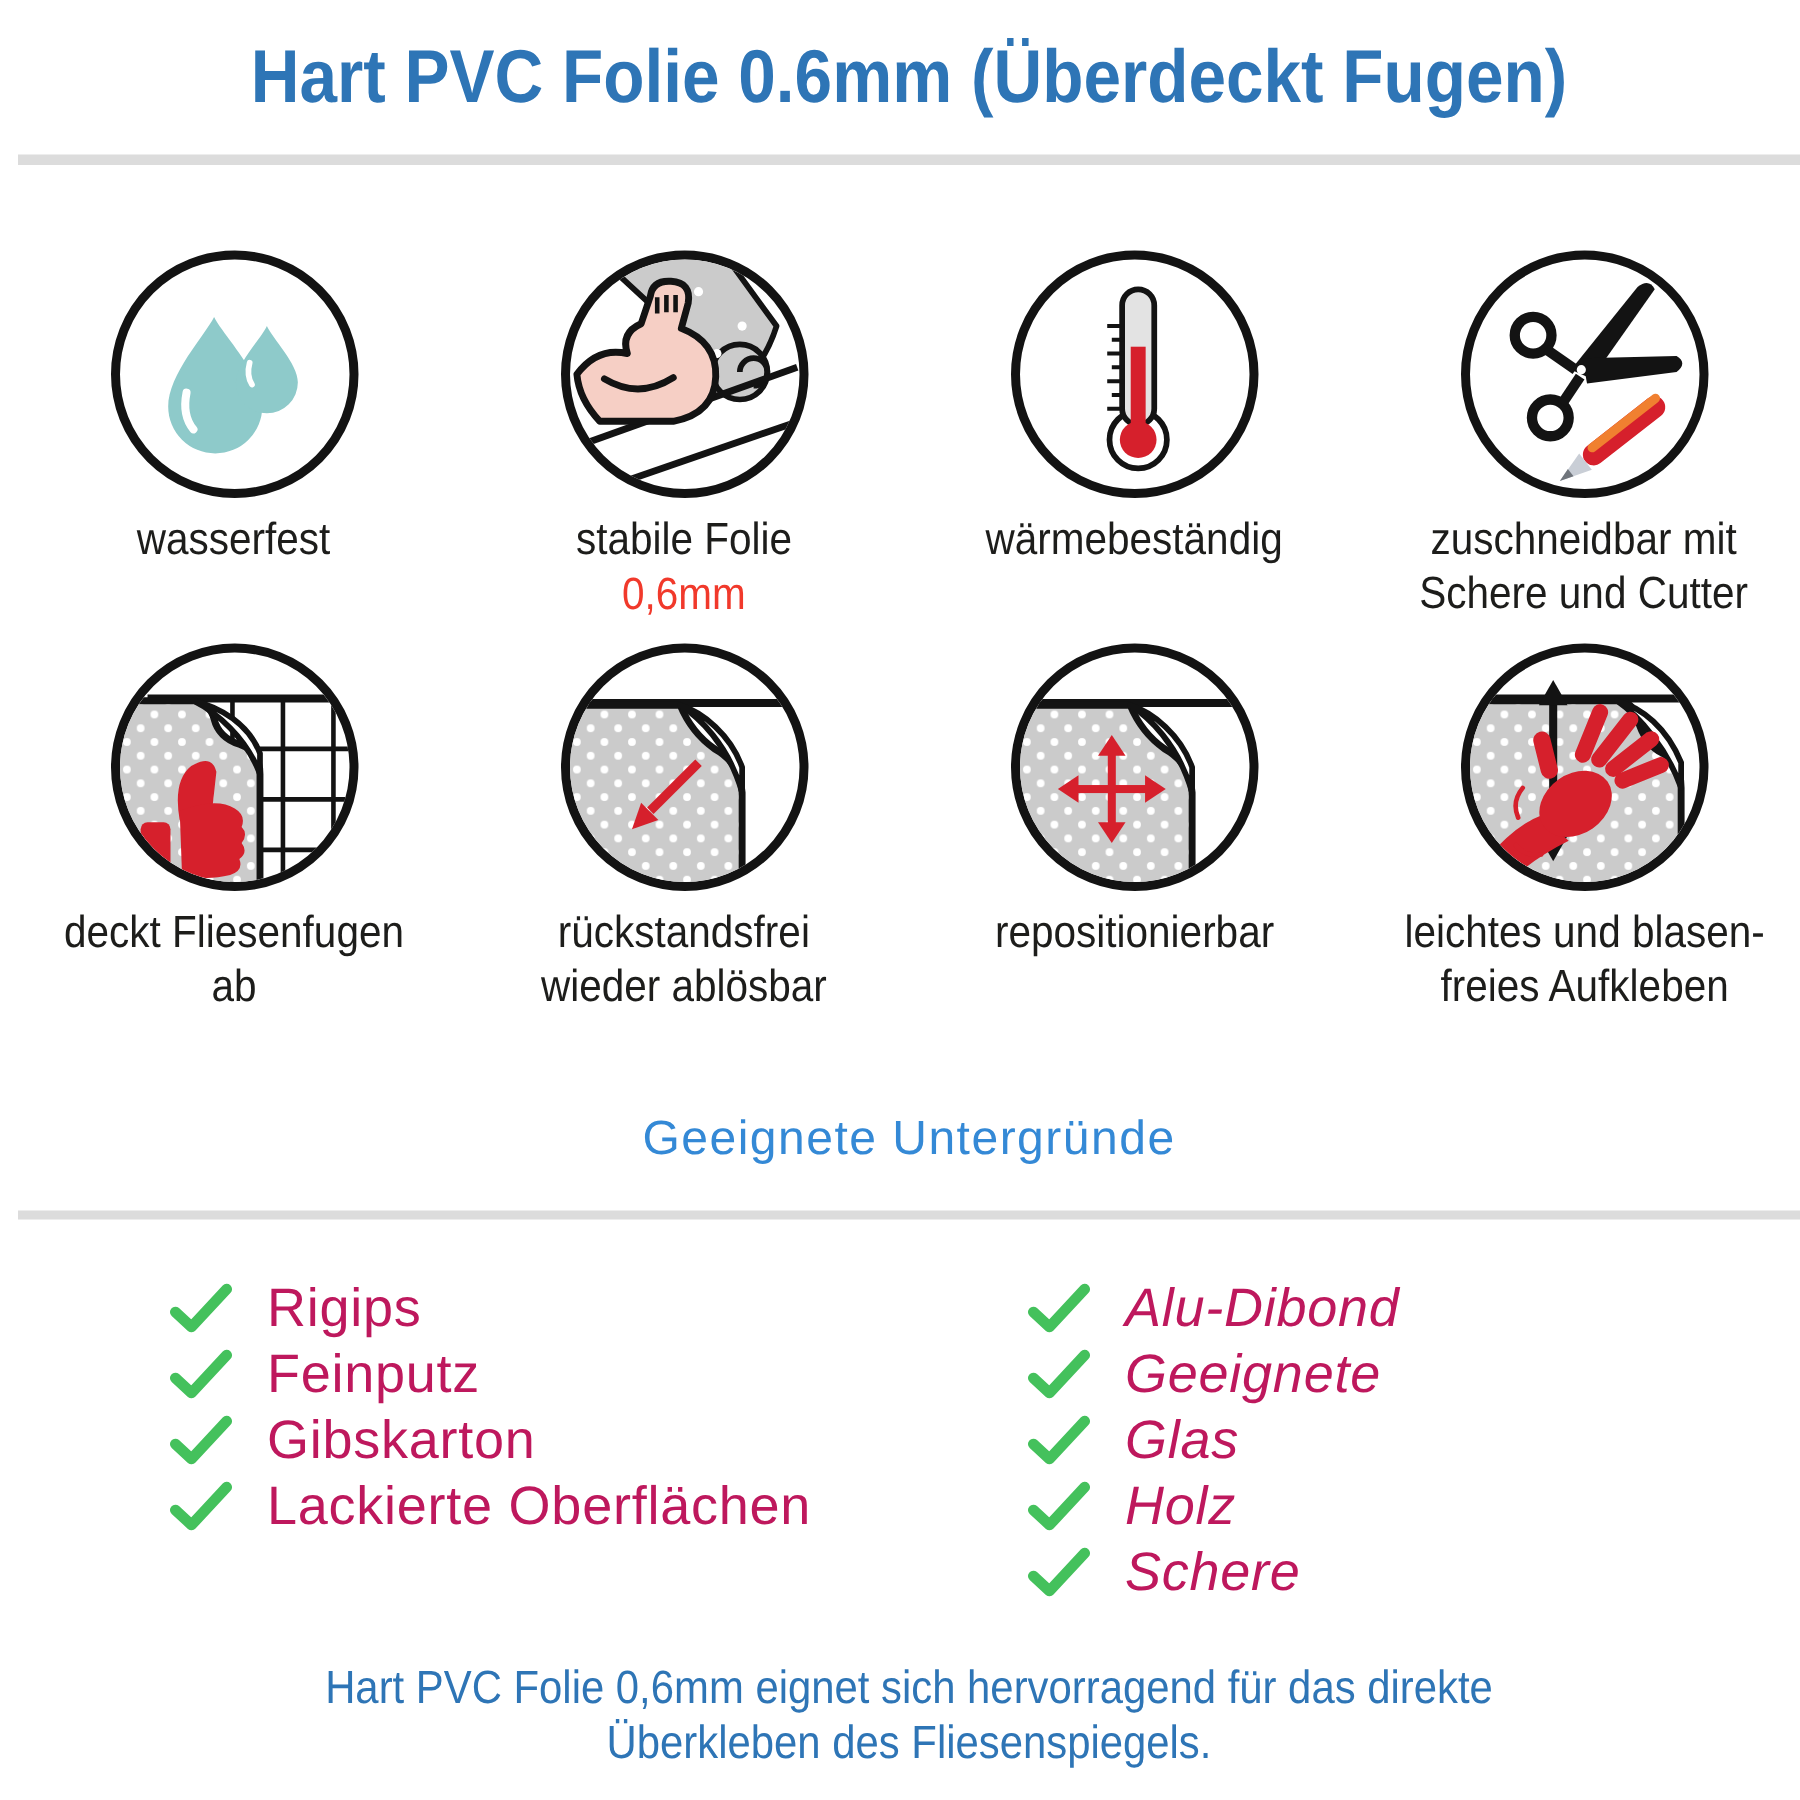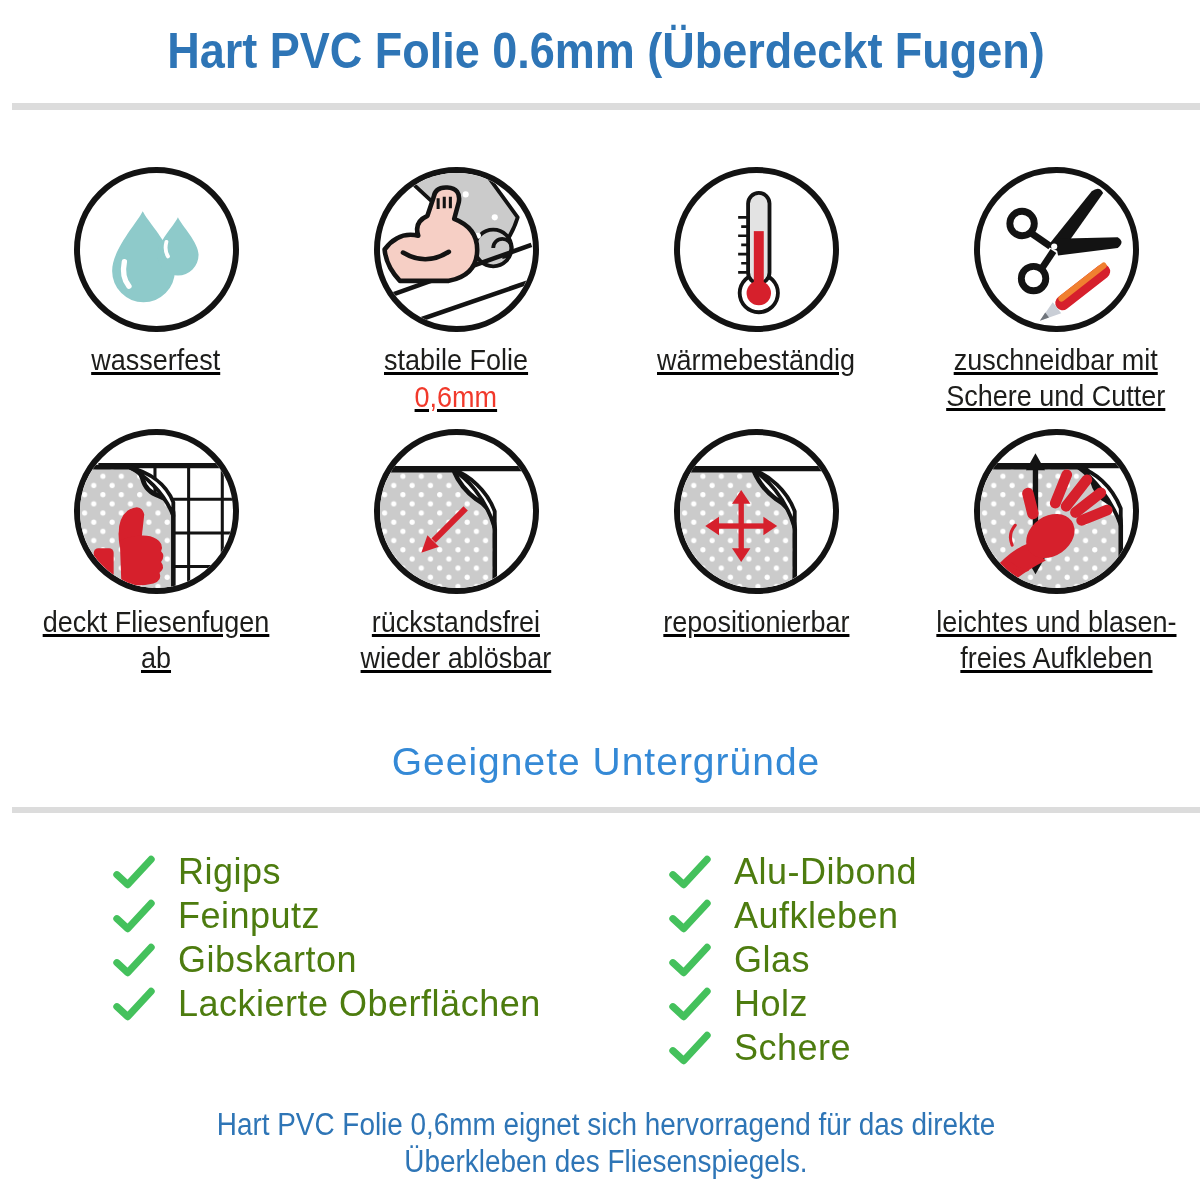--- a/index.html
+++ b/index.html
@@ -9,41 +9,41 @@
 
   .condensed{transform:scaleX(.9);transform-origin:50% 50%;}
 
   .title{position:absolute;top:22px;left:0;width:100%;text-align:center;
          font-size:50px;font-weight:bold;color:var(--title-blue);}
 
   .hbar{position:absolute;left:0;width:100%;background:var(--divider-gray);}
   .hbar-top{top:103px;height:7px;}
   .hbar-mid{top:807px;height:6px;}
 
-  .icon-row{position:absolute;left:0;width:100%;display:flex;justify-content:space-between;gap:12px;text-decoration:underline;}
+  .icon-row{position:absolute;left:0;width:100%;display:flex;justify-content:space-between;gap:12px;}
   .row1{top:167px;}
   .row2{top:429px;}
   .feature{width:290px;display:flex;flex-direction:column;align-items:center;}
   .circle{width:165px;height:165px;box-sizing:border-box;border:6px solid #131313;
           border-radius:50%;overflow:hidden;position:relative;background:#fff;}
   .circle svg{display:block;width:100%;height:100%;}
   .label{margin-top:10px;font-size:30px;line-height:36px;color:#1d1d1b;
          text-align:center;white-space:pre-line;}
   .sub{margin-top:2px;font-size:30px;color:var(--bright-red);text-align:center;}
 
   .heading{position:absolute;top:740px;left:0;width:100%;text-align:center;
-           font-size:39px;letter-spacing:1px;color:var(--heading-blue);}
+           font-size:32px;letter-spacing:1px;color:var(--heading-blue);}
 
   .lists{position:absolute;top:852px;left:0;width:100%;height:230px;}
   .list{position:absolute;top:0;display:flex;flex-direction:column;gap:4px;}
   .list-left{left:100px;}
-  .list-right{left:656px;}
+  .list-right{left:672px;font-style:italic;}
   .list-item{display:flex;align-items:center;height:40px;gap:22px;}
   .check{width:44px;height:36px;flex:0 0 auto;}
-  .item-label{font-size:36px;color:#4d7c0f;letter-spacing:.5px;white-space:nowrap;}
+  .item-label{font-size:36px;color:#be185d;letter-spacing:.5px;white-space:nowrap;}
 
   .footer-note{position:absolute;top:1106px;left:0;width:100%;text-align:center;
                font-size:31px;line-height:37px;color:var(--note-blue);}
 
   
   .f-ink{fill:#131313}.s-ink{stroke:#131313}
   .f-red{fill:var(--accent-red)}.s-red{stroke:var(--accent-red)}
   .f-teal{fill:var(--teal)}
   .f-skin{fill:var(--skin-pink)}
   .f-foil{fill:var(--foil-gray)}
@@ -278,21 +278,21 @@
       <div class="list-item">
         <svg class="check" viewBox="0 0 48 40">
             <path d="M5,23 L17,34 L43,6" fill="none" stroke="var(--green-check)" stroke-width="8" stroke-linecap="round" stroke-linejoin="round"></path>
           </svg>
         <span class="item-label">Alu-Dibond</span>
       </div>
       <div class="list-item">
         <svg class="check" viewBox="0 0 48 40">
             <path d="M5,23 L17,34 L43,6" fill="none" stroke="var(--green-check)" stroke-width="8" stroke-linecap="round" stroke-linejoin="round"></path>
           </svg>
-        <span class="item-label">Aufkleben</span>
+        <span class="item-label">Geeignete</span>
       </div>
       <div class="list-item">
         <svg class="check" viewBox="0 0 48 40">
             <path d="M5,23 L17,34 L43,6" fill="none" stroke="var(--green-check)" stroke-width="8" stroke-linecap="round" stroke-linejoin="round"></path>
           </svg>
         <span class="item-label">Glas</span>
       </div>
       <div class="list-item">
         <svg class="check" viewBox="0 0 48 40">
             <path d="M5,23 L17,34 L43,6" fill="none" stroke="var(--green-check)" stroke-width="8" stroke-linecap="round" stroke-linejoin="round"></path>

